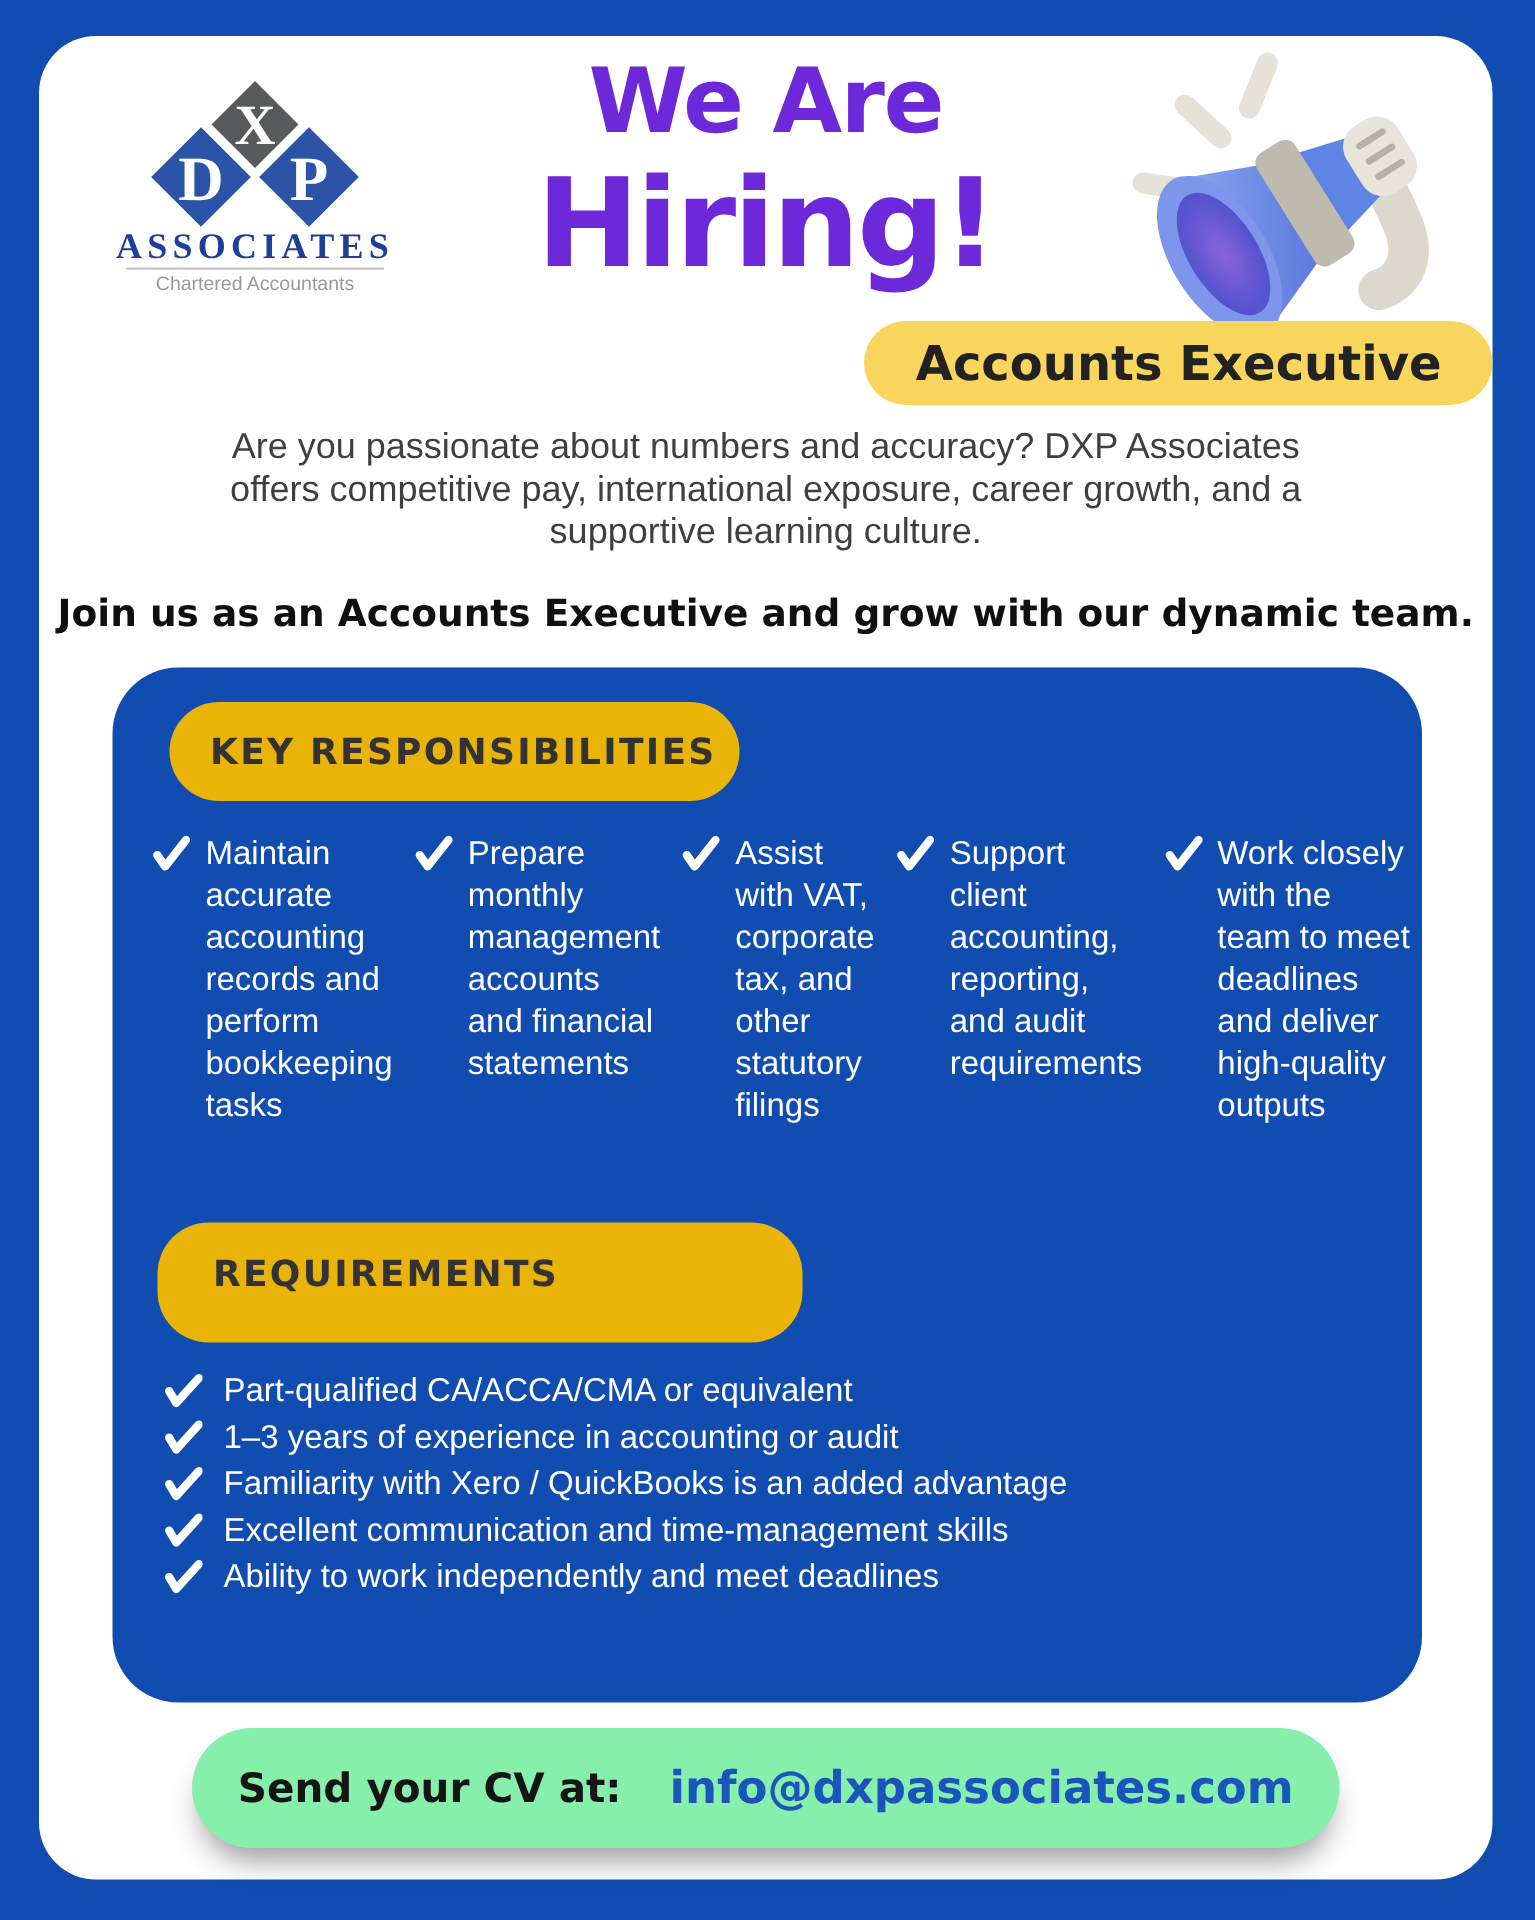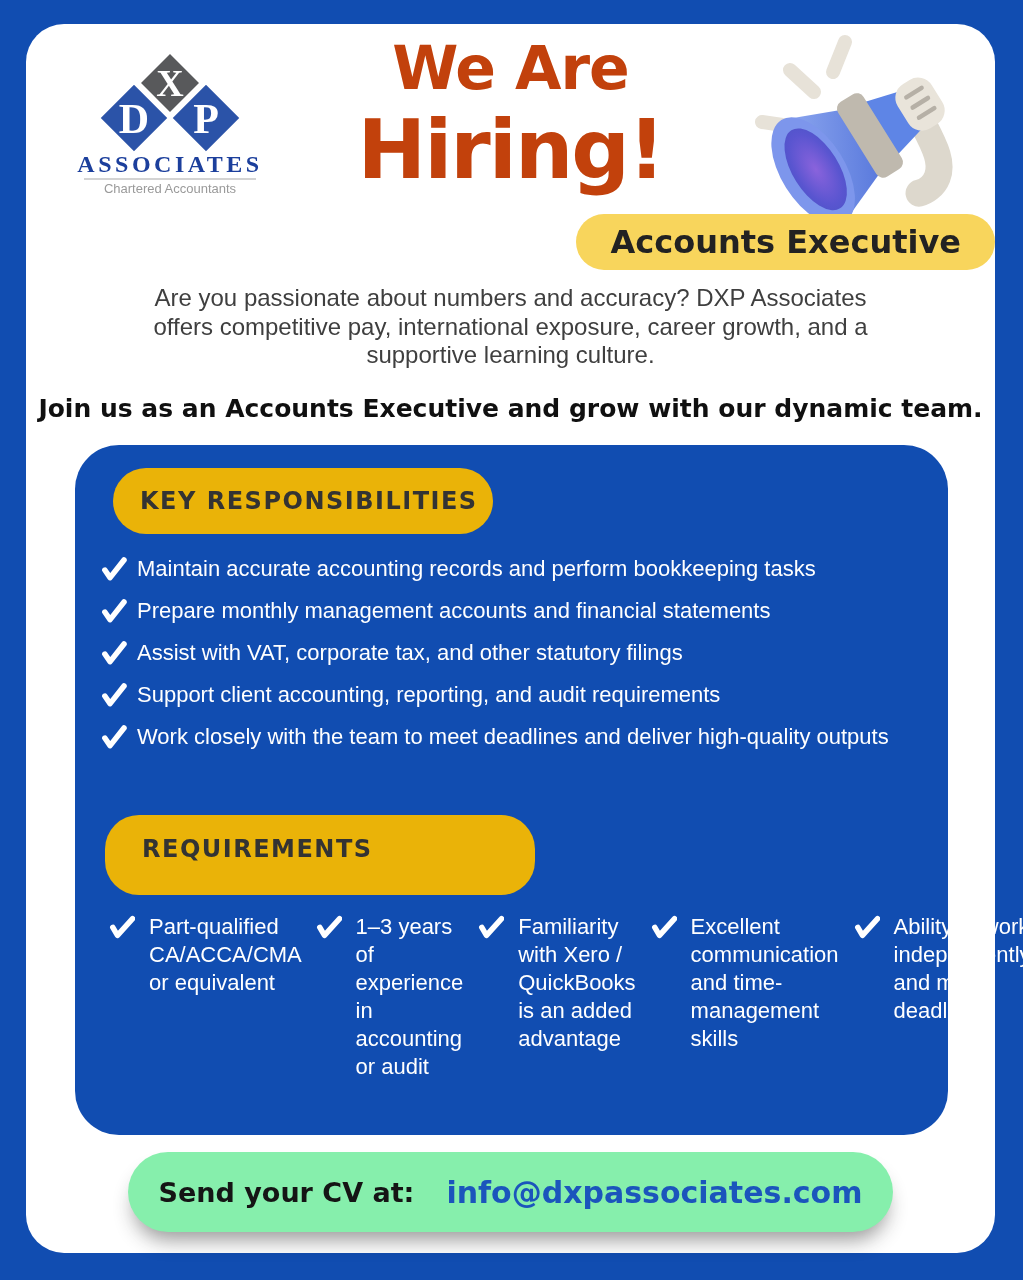--- a/index.html
+++ b/index.html
@@ -13,21 +13,21 @@
   .card {
     position:absolute; left:26px; top:24px;
     width:969px; height:1229px;
     background:#ffffff; border-radius:38px;
   }
   .logo { position:absolute; left:40px; top:12px; }
   .megaphone { position:absolute; left:722px; top:2px; }
 
   .headline {
     position:absolute; left:0; right:0; top:8px;
-    text-align:center; color:#c2410c;
+    text-align:center; color:#6d28d9;
     font-family:"DejaVu Sans", sans-serif; font-weight:bold;
   }
   .headline .line1 { font-size:60px; line-height:72px; letter-spacing:-1px; }
   .headline .line2 { font-size:82px; line-height:92px; letter-spacing:-2px; }
 
   .role-badge-row { position:absolute; left:0; right:0; top:190px; display:flex; justify-content:flex-end; }
   .role-badge {
     background:#F8D55C; color:#222222;
     font-family:"DejaVu Sans", sans-serif; font-weight:bold;
     font-size:32px; line-height:56px; padding:0 34px; border-radius:30px;
@@ -53,22 +53,22 @@
     position:absolute;
     background:#eab308; color:#333333;
     font-family:"DejaVu Sans", sans-serif; font-weight:bold;
     font-size:24px; letter-spacing:1.5px;
     border-radius:34px;
   }
   .badge-resp { left:38px; top:23px; width:380px; height:66px; line-height:66px; padding-left:27px; box-sizing:border-box; }
   .badge-req  { left:30px; top:370px; width:430px; height:80px; line-height:68px; padding-left:37px; box-sizing:border-box; }
 
   ul.check-list { list-style:none; margin:0; padding:0; position:absolute; }
-  .list-resp { left:26px; top:110px; width:840px; display:flex; flex-direction:column; gap:14px; }
-  .list-req  { left:34px; top:468px; width:820px; display:flex; flex-direction:row; gap:15px; }
+  .list-resp { left:26px; top:110px; width:840px; display:flex; flex-direction:row; gap:14px; }
+  .list-req  { left:34px; top:468px; width:820px; display:flex; flex-direction:column; gap:3px; }
   ul.check-list li { display:flex; align-items:flex-start; color:#ffffff; font-size:22px; line-height:28px; }
   ul.check-list .check { flex:0 0 auto; margin-top:1px; }
   ul.check-list span { display:block; max-width:790px; }
   .list-resp span { margin-left:10px; }
   .list-req  span { margin-left:14px; }
 
   .cta {
     position:absolute; left:102px; top:1128px;
     width:765px; height:80px; border-radius:40px;
     background:#86efac;

